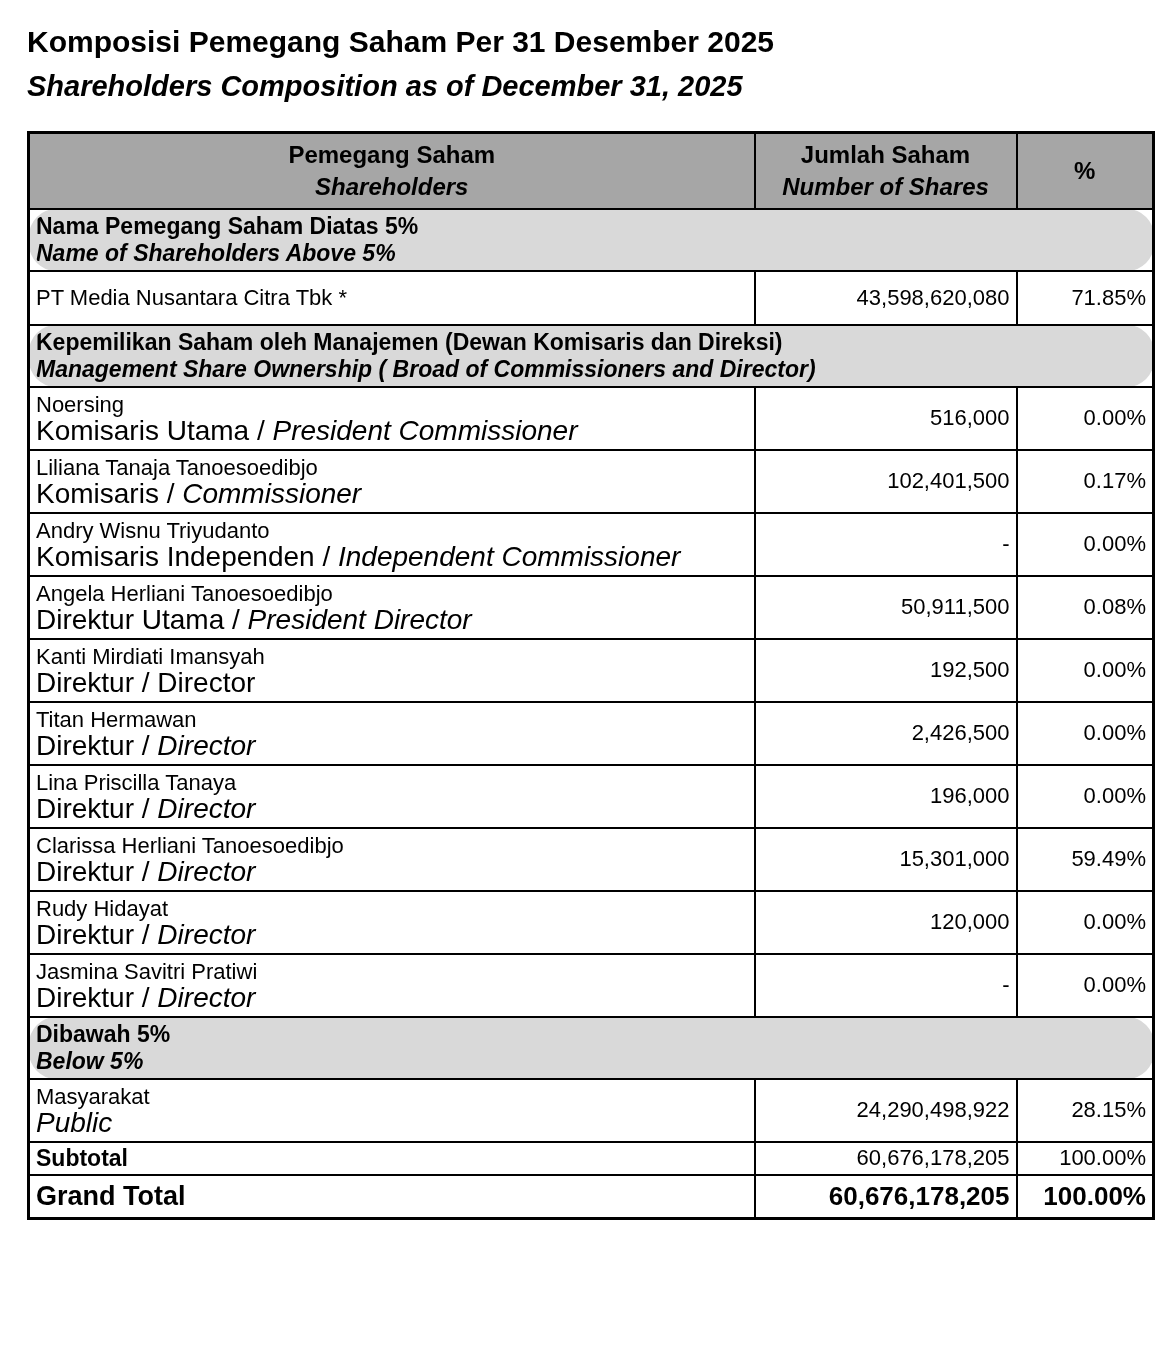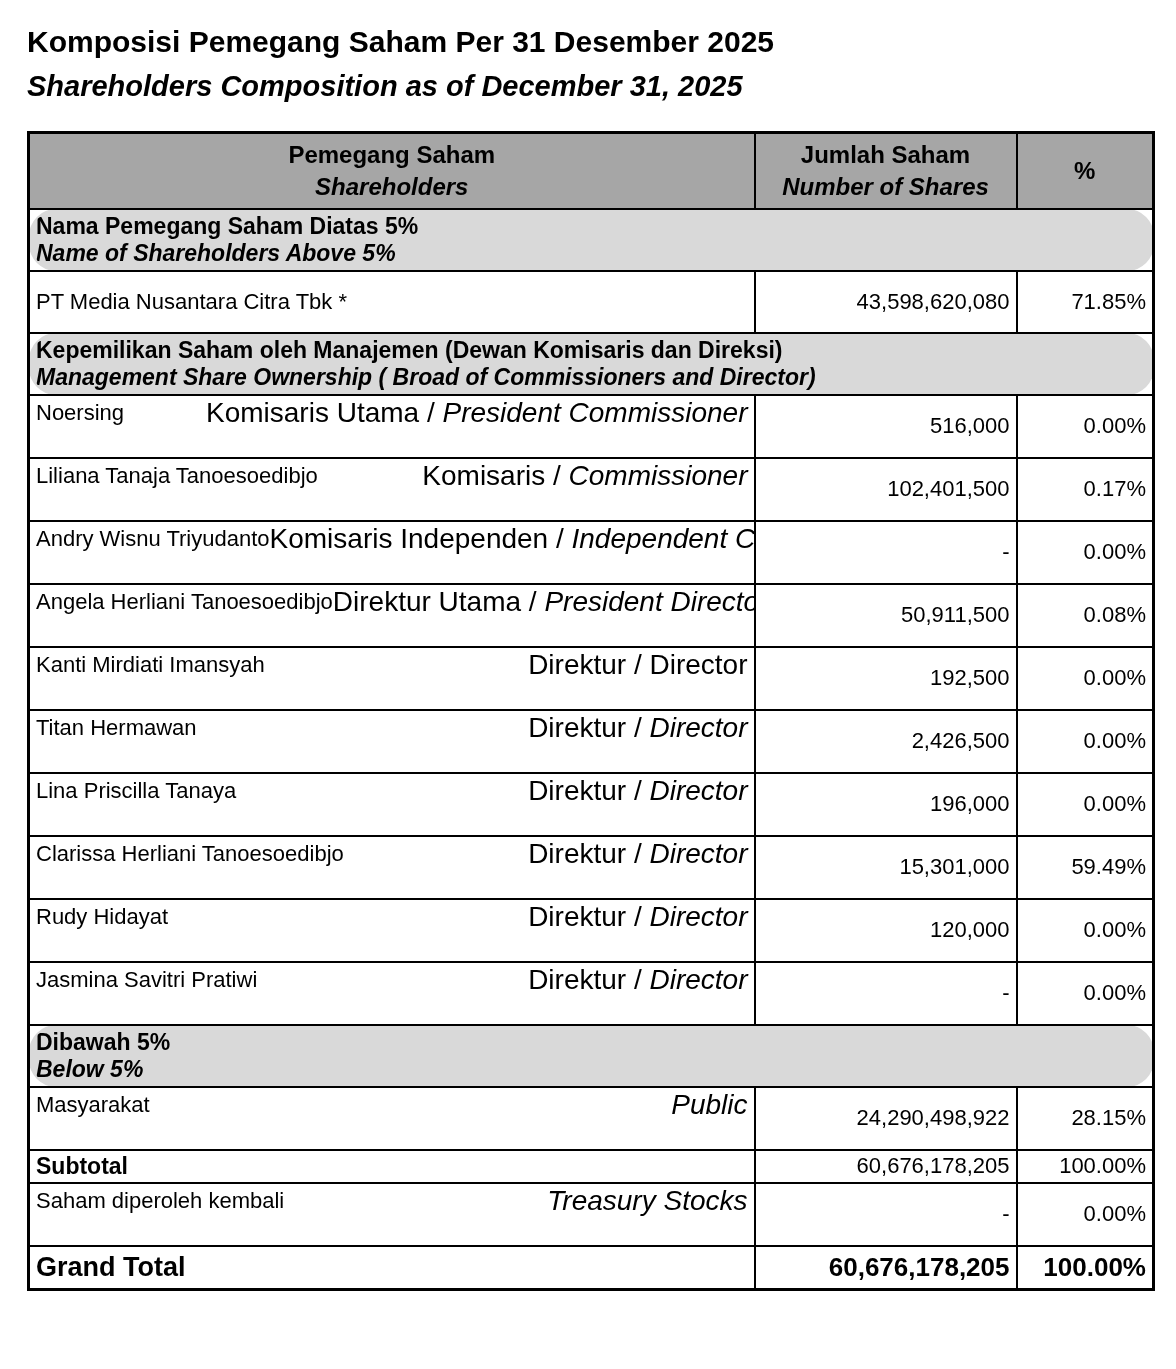--- a/index.html
+++ b/index.html
@@ -60,22 +60,22 @@
     height: 60px;
     padding: 3px 6px;
     border-radius: 27px;
   }
   .sec-stack { display: flex; flex-direction: column; justify-content: space-between; height: 100%; }
   .sec-line1 { font-size: 23px; font-weight: bold; line-height: 27px; }
   .sec-line2 { font-size: 23px; font-weight: bold; font-style: italic; line-height: 27px; }
 
   
   .row-data td { height: 63px; }
-  .row-single td { height: 62px; }
-  .cell-stack { display: flex; flex-direction: row; justify-content: space-between; height: 100%; padding: 2px 0; }
+  .row-single td { height: 54px; }
+  .cell-stack { display: flex; flex-direction: column; height: 100%; padding: 2px 0; }
   .name-line { font-size: 22px; line-height: 26px; white-space: nowrap; }
   .title-line { font-size: 28px; line-height: 26px; white-space: nowrap; }
   .title-italic { font-style: italic; }
 
   .num-cell  { text-align: right; font-size: 22px; padding-right: 12px; }
   .pct-cell  { text-align: right; font-size: 22px; padding-right: 4px; }
 
   
   .row-total td { height: 30px; }
   .row-total .label-cell { font-size: 23px; font-weight: bold; padding-left: 6px; }
@@ -253,30 +253,20 @@
             </div>
           </td>
           <td class="num-cell">24,290,498,922</td>
           <td class="pct-cell">28.15%</td>
         </tr>
         <tr class="row-total">
           <td class="label-cell">Subtotal</td>
           <td class="num-cell">60,676,178,205</td>
           <td class="pct-cell">100.00%</td>
         </tr>
-        <tr class="row-data">
-          <td>
-            <div class="cell-stack">
-              <div class="name-line">Saham diperoleh kembali</div>
-              <div class="title-line"><span class="title-italic">Treasury Stocks</span></div>
-            </div>
-          </td>
-          <td class="num-cell">-</td>
-          <td class="pct-cell">0.00%</td>
-        </tr>
         <tr class="row-total row-grand">
           <td class="label-cell">Grand Total</td>
           <td class="num-cell">60,676,178,205</td>
           <td class="pct-cell">100.00%</td>
         </tr>
       </tbody>
   </table>
 </div>
 
 </body></html>

